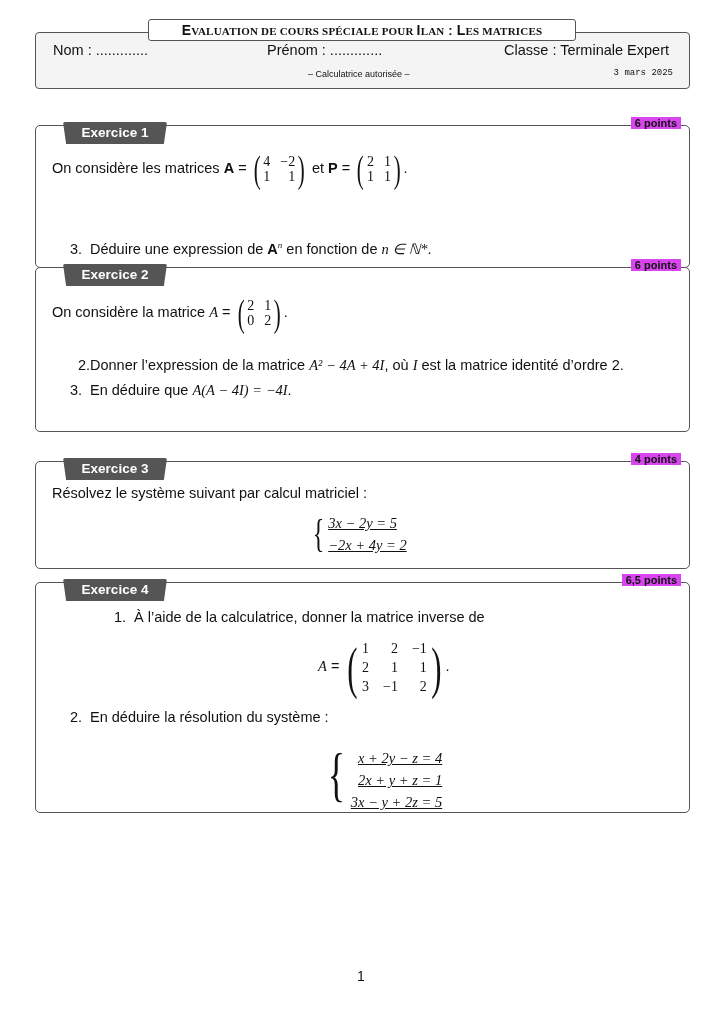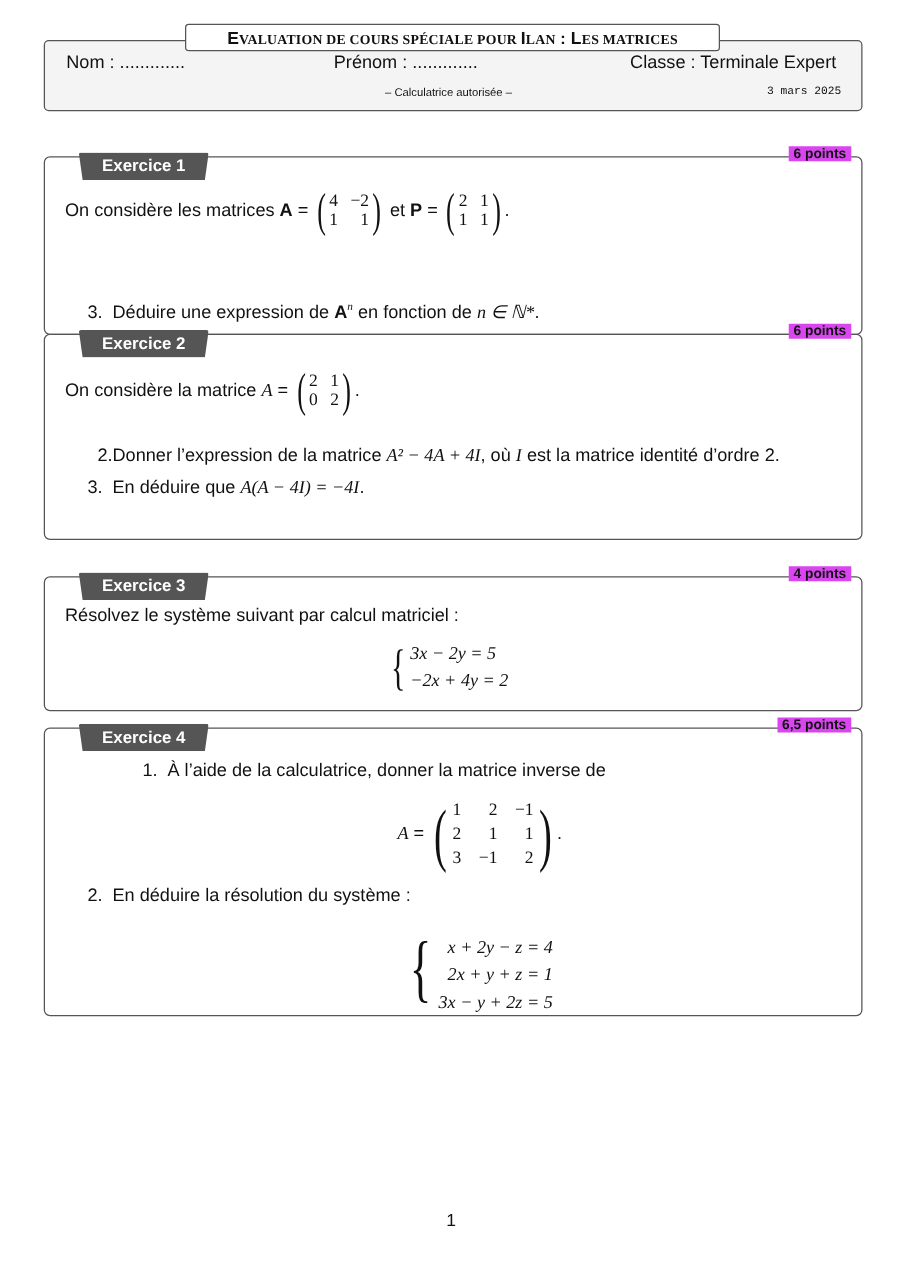--- a/index.html
+++ b/index.html
@@ -30,21 +30,21 @@
   .item { position: absolute; left: 34px; font-size: 14.5px; white-space: nowrap; }
   .item .num { display: inline-block; width: 20px; }
   sup { font-size: 9px; vertical-align: super; line-height: 0; }
 
   
   .mat { display: inline-flex; align-items: center; vertical-align: middle; }
   .paren { font-family: "Liberation Serif", serif; font-weight: 100; transform: scaleX(0.55); display: inline-block; line-height: 1; }
   .mgrid { display: inline-grid; font-family: "Liberation Serif", serif; font-size: 14px; line-height: 15px; column-gap: 10px; text-align: right; }
   .sys { display: inline-flex; align-items: center; }
   .brace { font-family: "Liberation Serif", serif; transform: scaleX(0.6); display: inline-block; line-height: 1; }
-  .sys-lines { font-family: "Liberation Serif", serif; font-size: 14.5px; line-height: 22px; }
+  .sys-lines { font-family: "Liberation Serif", serif; font-size: 14.5px; line-height: 22px; text-decoration: underline; }
 
   .page-num { position: absolute; left: 357px; top: 968px; font-size: 14px; }
 </style>
 </head>
 <body>
 
 <div class="title-box">
   <span class="big">E</span><span class="sc">valuation de cours spéciale pour </span><span class="big">I</span><span class="sc">lan</span><span> : </span><span class="big">L</span><span class="sc">es matrices</span>
 </div>
 <div class="header-box">

